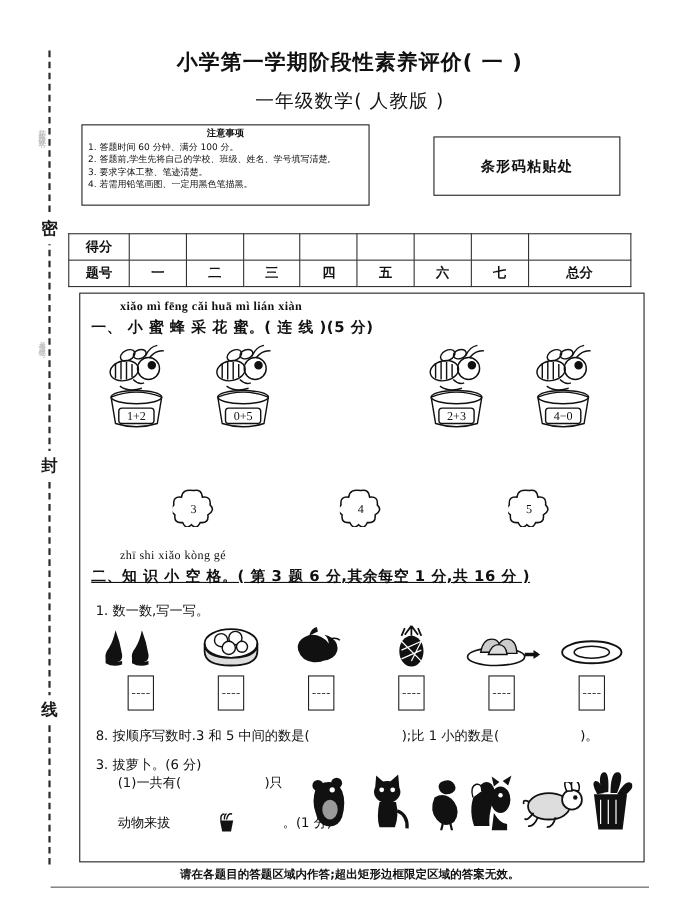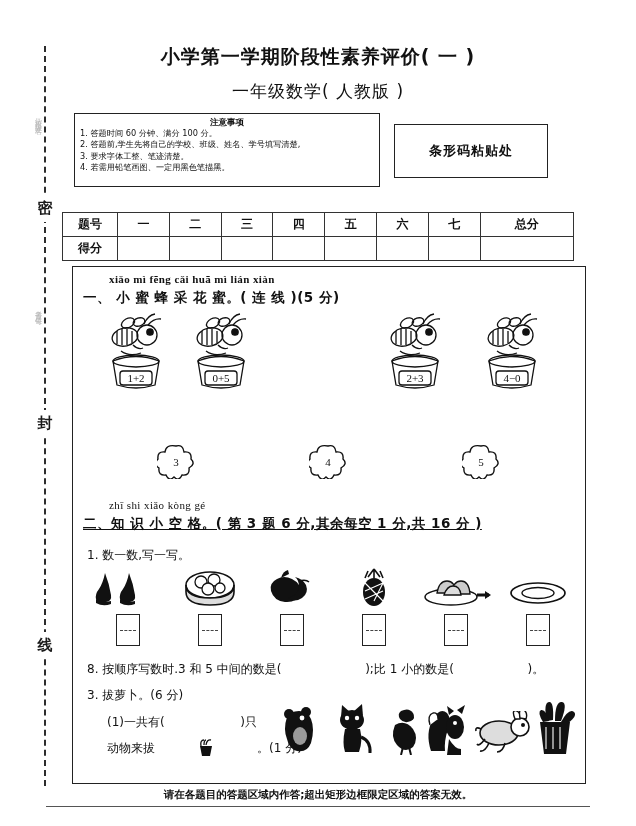--- a/index.html
+++ b/index.html
@@ -17,30 +17,30 @@
       font-size:7px;line-height:12px;color:#b9b9b9;
       font-family:"DejaVu Sans",sans-serif;writing-mode:vertical-rl;letter-spacing:2px;}
 
   
   .title-main{position:absolute;left:0;right:0;top:44px;text-align:center;
       font-family:"DejaVu Sans",sans-serif;font-weight:700;font-size:19px;letter-spacing:1px;}
   .title-sub{position:absolute;left:0;right:0;top:80px;text-align:center;
       font-family:"DejaVu Sans",sans-serif;font-weight:400;font-size:17px;letter-spacing:1px;}
 
   
-  .notice{position:absolute;left:74px;top:113px;width:306px;height:74px;
+  .notice{position:absolute;left:74px;top:113px;width:262px;height:74px;
       border:1.4px solid #222;box-sizing:border-box;padding:3px 5px 0 5px;}
   .notice-title{text-align:center;font-family:"DejaVu Sans",sans-serif;
       font-weight:700;font-size:8.5px;line-height:11px;}
   .notice-list{margin:0;padding:0;list-style:none;
       font-family:"DejaVu Sans",sans-serif;font-size:8.2px;line-height:11.4px;}
   .notice-list li{white-space:pre-wrap;}
   .notice-list li .cont{display:block;padding-left:10px;}
 
-  .barcode{position:absolute;left:394px;top:124px;width:154px;height:54px;
+  .barcode{position:absolute;left:394px;top:124px;width:170px;height:54px;
       border:1.4px solid #222;box-sizing:border-box;
       display:flex;align-items:center;justify-content:center;
       font-family:"DejaVu Sans",sans-serif;font-weight:700;font-size:13px;letter-spacing:1px;}
 
   
   .score-table{position:absolute;left:62px;top:212px;width:512px;border-collapse:collapse;}
   .score-table td{border:1.1px solid #333;height:21px;text-align:center;
       font-family:"DejaVu Sans",sans-serif;font-weight:700;font-size:12px;}
   .score-table td.lbl{width:52px;}
 
@@ -106,52 +106,52 @@
     </ul>
   </div>
 
   <div class="barcode">
     <span>条形码粘贴处</span>
   </div>
 
   <table class="score-table">
     <tbody>
         <tr>
+      <td class="lbl">得分</td>
+      <td></td>
+      <td></td>
+      <td></td>
+      <td></td>
+      <td></td>
+      <td></td>
+      <td></td>
+      <td></td>
+    </tr>
+    <tr>
       <td class="lbl">题号</td>
       <td>一</td>
       <td>二</td>
       <td>三</td>
       <td>四</td>
       <td>五</td>
       <td>六</td>
       <td>七</td>
       <td>总分</td>
     </tr>
-    <tr>
-      <td class="lbl">得分</td>
-      <td></td>
-      <td></td>
-      <td></td>
-      <td></td>
-      <td></td>
-      <td></td>
-      <td></td>
-      <td></td>
-    </tr>
   </tbody>
     </table>
 
   <div class="content">
 
     <div class="abs pinyin" style="left:36px;top:6px;font-weight:bold;">xiǎo mì fēng cǎi huā mì        lián xiàn</div>
     <div class="abs qhead" style="left:10px;top:22px;">一、 小  蜜  蜂  采  花  蜜。( 连  线 )(5 分)</div>
 
     <div class="bee-row">
 
-      <div class="bee-unit" style="left:12px;top:0;">
+      <div class="bee-unit" style="left:0px;top:0;">
         <svg width="66" height="86" viewBox="0 0 66 86">
           <g fill="none" stroke="#111" stroke-width="1.3">
             <ellipse cx="22" cy="26" rx="13" ry="9" transform="rotate(-12 22 26)"></ellipse>
             <path d="M14 20 L14 33 M19 18 L19 34 M24 18 L24 34 M29 20 L29 32"></path>
             <ellipse cx="25" cy="12" rx="7" ry="4.5" transform="rotate(-28 25 12)"></ellipse>
             <ellipse cx="36" cy="11" rx="6" ry="4" transform="rotate(-18 36 11)"></ellipse>
             <circle cx="44" cy="24" r="10"></circle>
             <circle cx="47" cy="21" r="3.2" fill="#111"></circle>
             <path d="M41 13 q4 -9 11 -10 M45 14 q6 -7 13 -6"></path>
             <path d="M30 34 q5 5 10 3"></path>
@@ -319,21 +319,21 @@
     <div class="abs body-txt" style="left:14px;top:394px;white-space:nowrap;">
       <span>8. 按顺序写数时.3 和 5 中间的数是(</span>
       <span style="display:inline-block;width:76px;"></span>
       <span>);比 1 小的数是(</span>
       <span style="display:inline-block;width:66px;"></span>
       <span>)。</span>
     </div>
 
     <div class="abs body-txt" style="left:14px;top:420px;">3. 拔萝卜。(6 分)</div>
 
-    <div class="abs body-txt" style="left:34px;top:447px;white-space:nowrap;">
+    <div class="abs body-txt" style="left:34px;top:436px;white-space:nowrap;">
       <span>(1)一共有(</span>
       <span style="display:inline-block;width:68px;"></span>
       <span>)只</span>
     </div>
 
     <div class="abs body-txt" style="left:34px;top:472px;white-space:nowrap;display:flex;align-items:center;gap:40px;">
       <span>动物来拔</span>
       <svg width="18" height="18" viewBox="0 0 18 18" style="margin:0 2px;">
         <path d="M4 7 q-1 -6 3 -6 M9 6 q1 -6 5 -5 M7 6 q0 -5 2 -5" stroke="#111" stroke-width="1.3" fill="none"></path>
         <path d="M3 7 h12 l-2 10 h-8 Z" fill="#111"></path>

